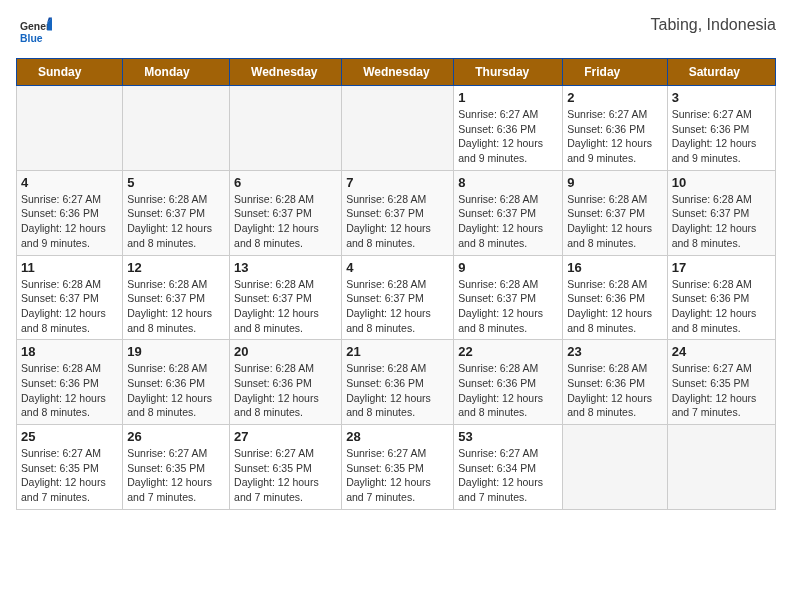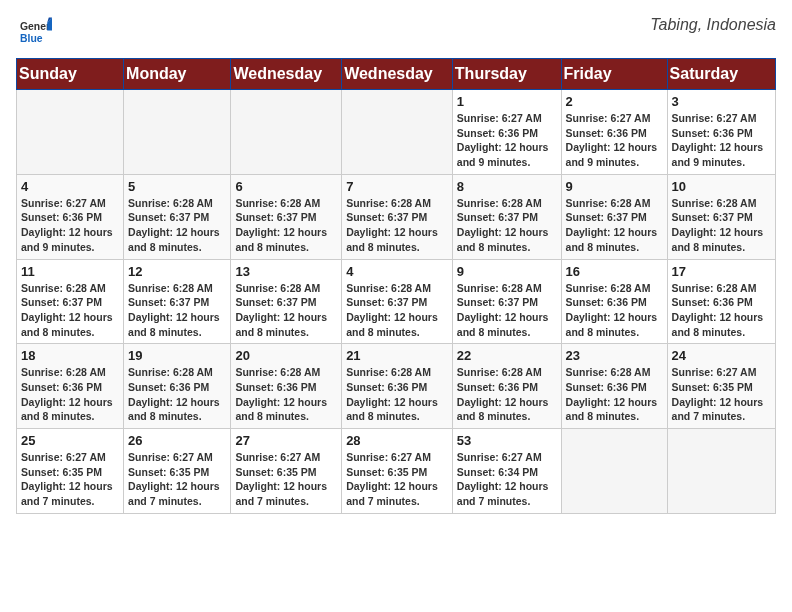--- a/index.html
+++ b/index.html
@@ -33,33 +33,32 @@
     }
     .title-block h1 {
       font-size: 32px;
       font-weight: normal;
       color: #222;
     }
     .title-block h2 {
       font-size: 16px;
       font-weight: normal;
       color: #444;
-      font-style: italic;
     }
     .calendar {
       width: 100%;
       border-collapse: collapse;
       font-size: 11px;
     }
     .calendar thead th {
-      background-color: #7f1d1d;
+      background-color: #a16207;
       color: #fff;
-      padding: 6px 2px;
+      padding: 6px 21px;
       text-align: left;
-      font-size: 16px;
+      font-size: 12px;
       font-weight: bold;
       border: 1px solid #0d47a1;
     }
     .calendar tbody td {
       border: 1px solid #ccc;
       vertical-align: top;
       padding: 4px;
       width: 113px;
       min-height: 80px;
       background: #fff;
@@ -71,21 +70,20 @@
       font-size: 13px;
       font-weight: bold;
       color: #222;
       display: block;
       margin-bottom: 2px;
     }
     .day-info {
       font-size: 10.5px;
       color: #333;
       line-height: 1.4;
-      font-weight: bold;
     }
     .empty-cell {
       background: #f5f5f5 !important;
     }
   </style>
 </head>
 <body>
 
 <div class="header">
   <div class="logo">

